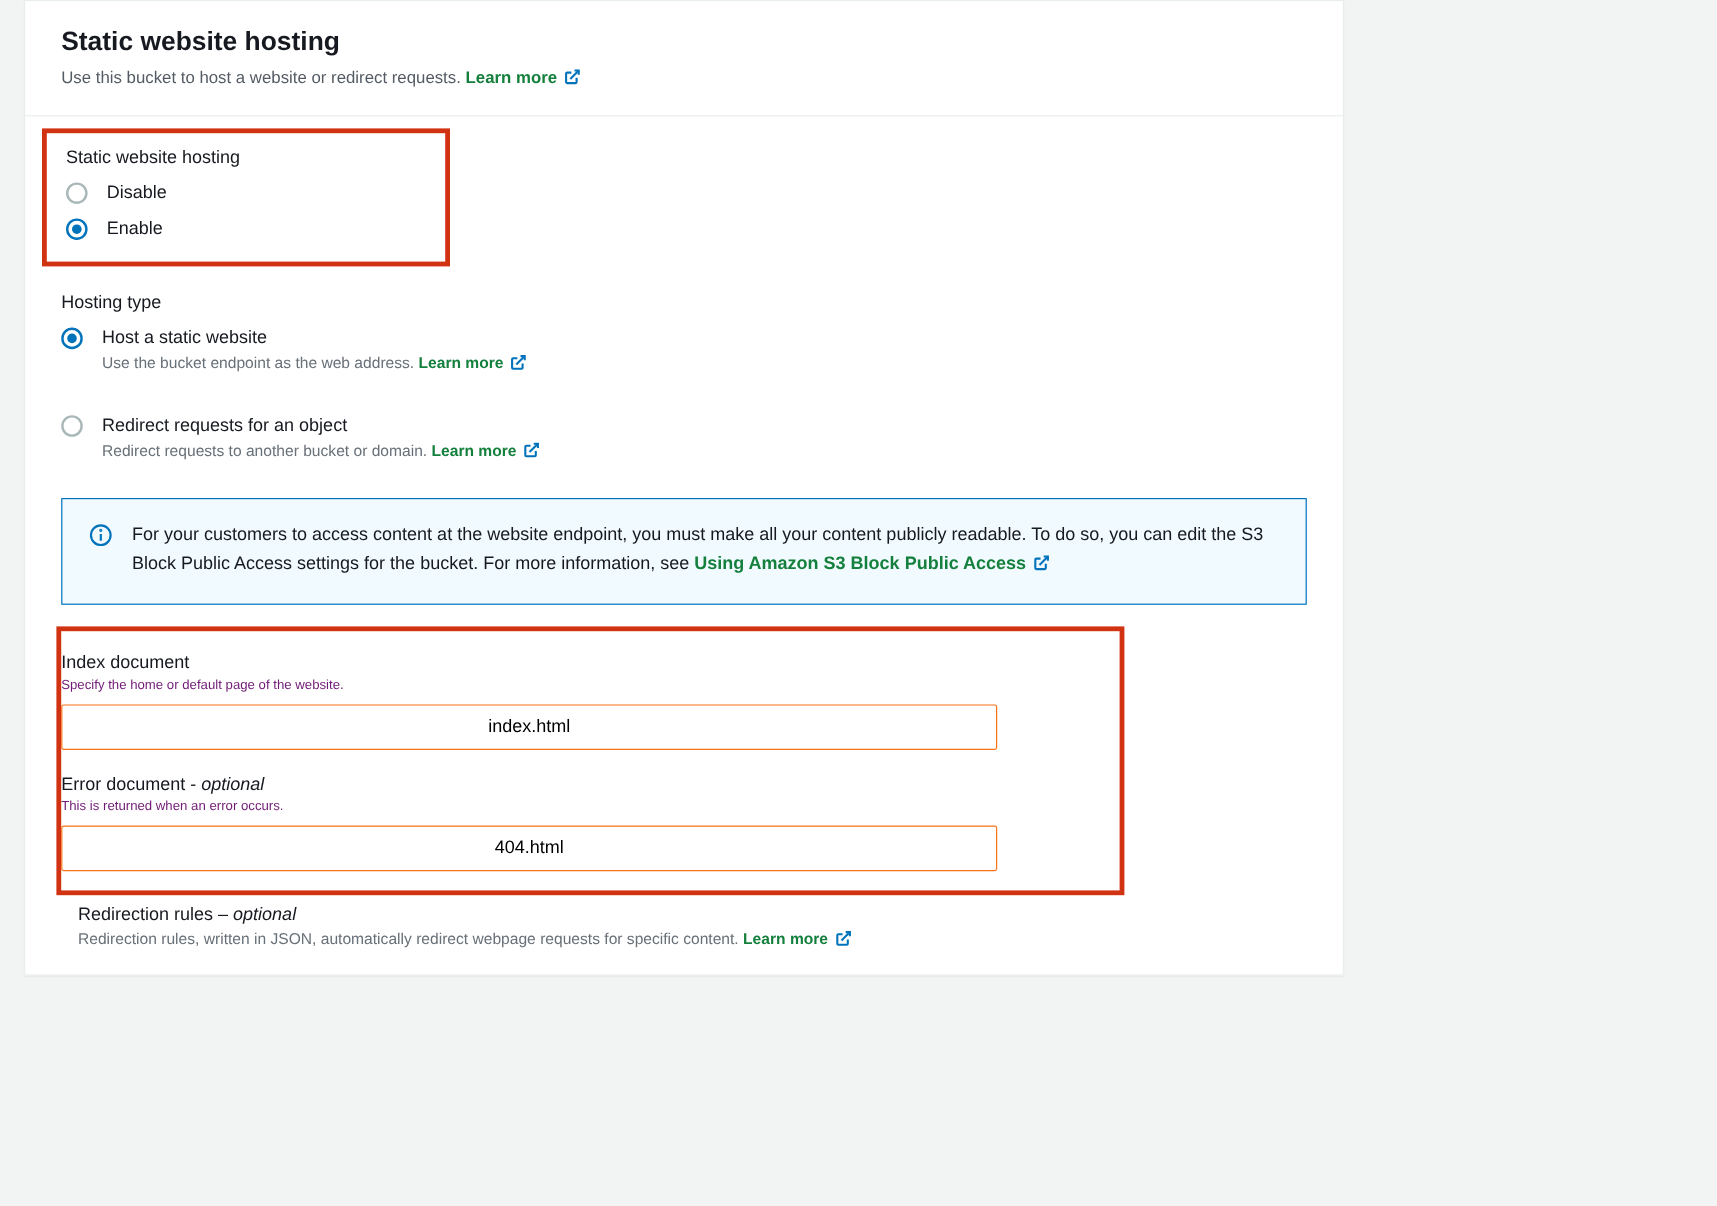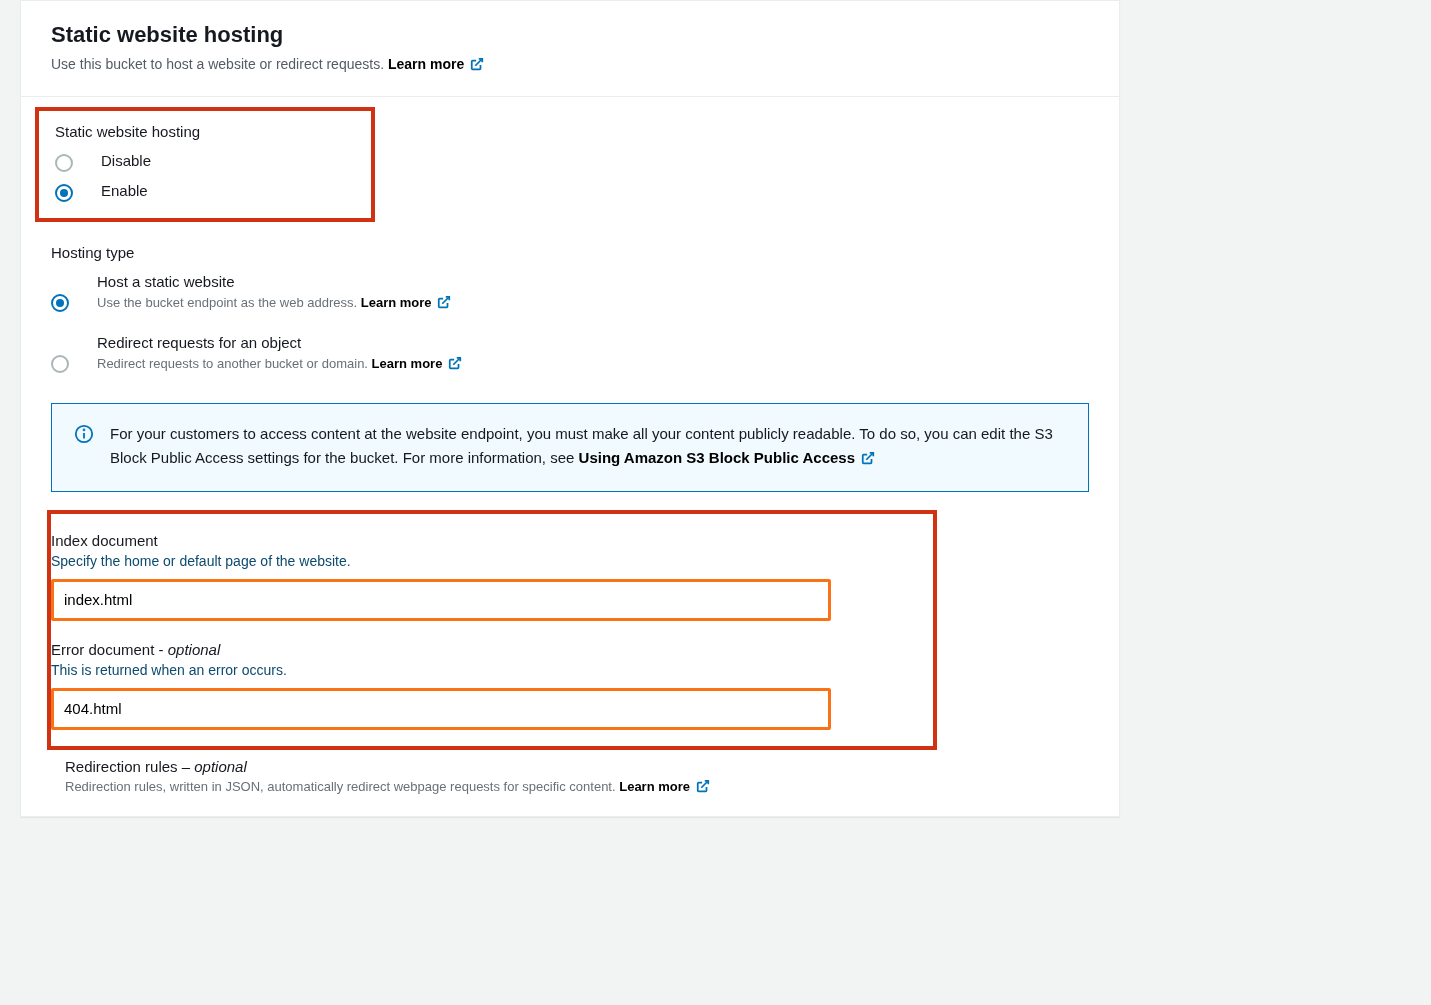--- a/index.html
+++ b/index.html
@@ -29,21 +29,21 @@
       margin-bottom: 6px;
     }
     .panel-header .desc {
       color: #545b64;
       font-size: 14px;
     }
     .panel-body {
       padding: 22px 30px 20px 30px;
     }
     .link {
-      color: #000000;
+      color: #15803d;
       font-weight: 700;
       text-decoration: none;
       cursor: pointer;
     }
     .ext-icon {
       display: inline-block;
       vertical-align: -2px;
       margin-left: 2px;
     }
     .ext-icon svg {
@@ -59,22 +59,22 @@
       margin: -12px -16px 14px -16px;
       width: 340px;
     }
     .field-label {
       font-size: 15px;
       color: #16191f;
       margin-bottom: 10px;
     }
     .radio-row {
       display: flex;
-      align-items: flex-end;
-      gap: 28px;
+      align-items: flex-start;
+      gap: 16px;
       margin-bottom: 8px;
       cursor: pointer;
     }
     .radio-row:last-child { margin-bottom: 0; }
     .radio-box {
       width: 18px;
       height: 18px;
       border-radius: 50%;
       border: 2px solid #aab7b8;
       display: flex;
@@ -141,32 +141,33 @@
     .form-group {
       margin-bottom: 20px;
     }
     .form-group:last-child { margin-bottom: 0; }
     .form-label {
       font-size: 15px;
       color: #16191f;
       margin-bottom: 4px;
     }
     .form-hint {
-      font-size: 14px;
-      color: #0c4a6e;
+      font-size: 11px;
+      color: #701a75;
       margin-bottom: 10px;
     }
     .text-input {
       width: 780px;
       padding: 8px 10px;
       font-size: 15px;
-      border: 3px solid #f97316;
+      border: 1px solid #f97316;
       border-radius: 2px;
       font-family: inherit;
       line-height: 20px;
+      text-align: center;
     }
     .optional-tag {
       font-style: italic;
       font-weight: 400;
     }
     .redir-section {
       margin-top: 8px;
       margin-left: 14px;
     }
     .redir-label {
@@ -214,21 +215,21 @@
           <div class="radio-box selected">
               <div class="dot"></div>
             </div>
           <div class="radio-text">Enable</div>
         </div>
       </div>
 
       <div class="hosting-type-group">
         <div class="field-label">Hosting type</div>
 
-        <div class="radio-row" style="margin-bottom:20px;">
+        <div class="radio-row" style="margin-bottom:32px;">
           <div class="radio-box selected">
               <div class="dot"></div>
             </div>
           <div>
             <div class="radio-text">Host a static website</div>
             <div class="radio-sub">
               <span>Use the bucket endpoint as the web address.</span>
               <a class="link">
                 <span>Learn more</span>
                 <span class="ext-icon"><svg viewBox="0 0 16 16">

